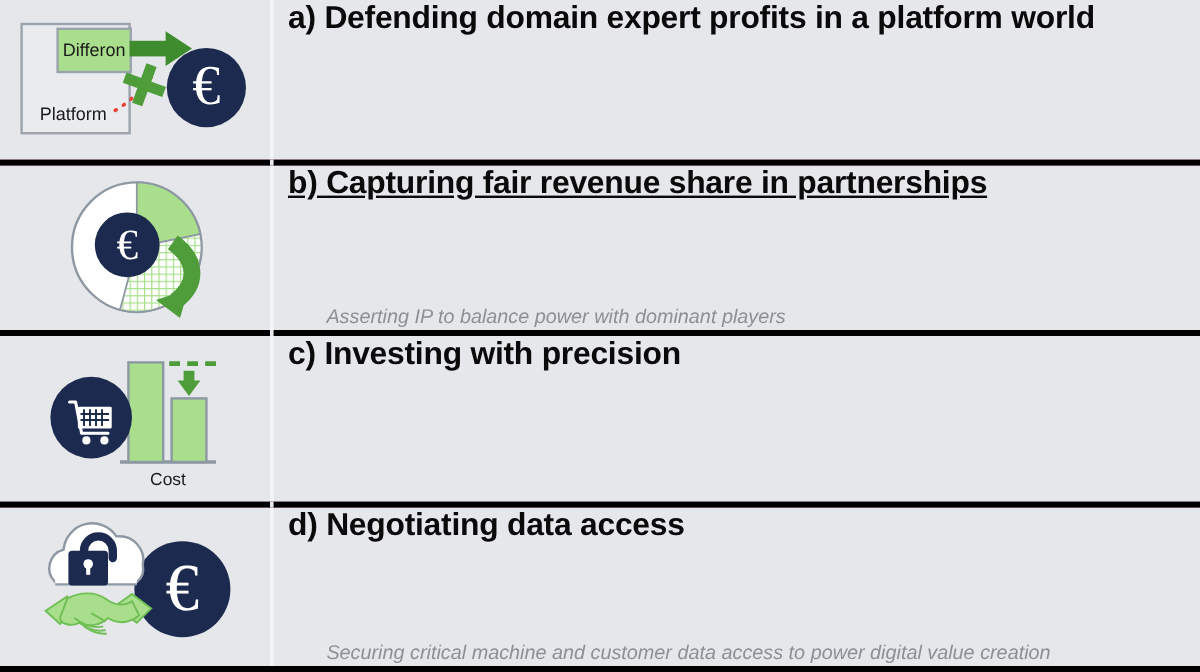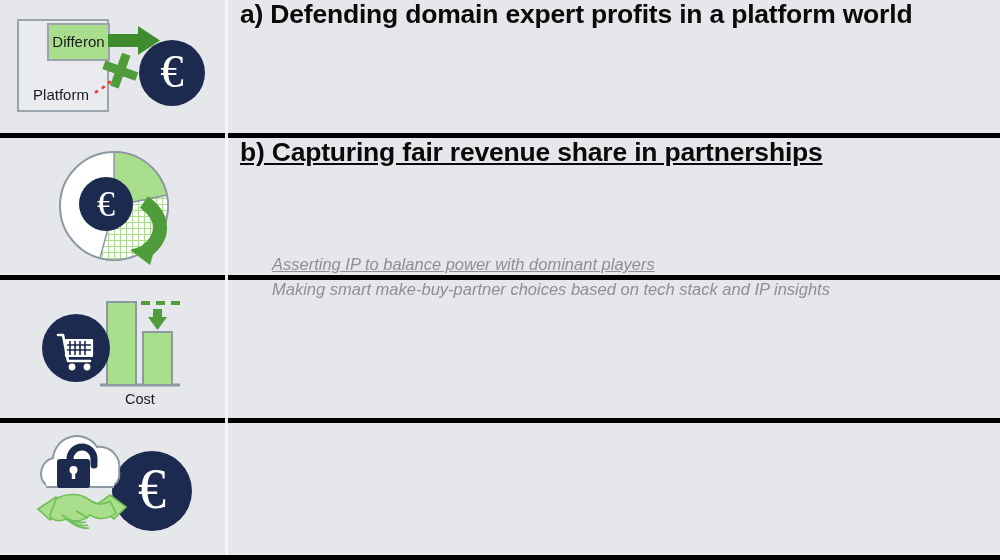--- a/index.html
+++ b/index.html
@@ -105,21 +105,21 @@
     line-height: 1.2;
     color: #8C8F94;
     margin: 0 0 0 32px;
     white-space: nowrap;
   }
 
   
   .row-0 .headline { font-size: 26.5px; }
   .row-0 .subline  { margin-left: 32px; }
   .row-1 .headline { font-size: 26.5px; text-decoration: underline; }
-  .row-1 .subline  { margin-left: 32px; text-decoration: underline; }
+  .row-1 .subline  { margin-left: 32px; }
   .row-2 .headline { font-size: 26.5px; }
   .row-2 .subline  { margin-left: 32px; }
   .row-3 .headline { font-size: 26.5px; }
   .row-3 .subline  { margin-left: 32px; }
 
   .diagram-label {
     font-family: "Liberation Sans", sans-serif;
     font-size: 15px;
     fill: #1A1A1A;
   }
@@ -228,21 +228,21 @@
           <path d="M70 60 L70 76 M75 60 L75 76 M80 60 L80 76 M85 60 L85 76" stroke="#1B2A4E" stroke-width="1.6"></path>
           <path d="M66 65 L92 65 M66 70 L92 70" stroke="#1B2A4E" stroke-width="1.6"></path>
           <rect x="66" y="60" width="26" height="16" fill="none" stroke="#FFFFFF" stroke-width="2.2"></rect>
           <circle cx="72" cy="87" r="3.4" fill="#FFFFFF" stroke="none"></circle>
           <circle cx="87" cy="87" r="3.4" fill="#FFFFFF" stroke="none"></circle>
         </g>
       </svg>
     </div>
 
     <div class="text-cell">
-      <div class="subline">Making smart make-buy-partner choices based on tech stack and IP insights</div>
+      <div class="headline">c) Investing with precision</div>
     </div>
   </div>
 
   <div class="row row-3">
 
     <div class="icon-cell">
       <svg width="225" height="132" viewBox="0 0 225 132">
 
         <circle cx="152" cy="68" r="40" fill="#1B2A4E"></circle>
         <text x="152" y="85" text-anchor="middle" font-family="Liberation Serif, serif" font-size="56" fill="#FFFFFF">€</text>
@@ -273,20 +273,24 @@
                    C 84 98, 74 100, 66 96
                    C 58 100, 50 96, 50 92 Z" fill="#A9DF8C"></path>
           <path d="M62 92 C 70 98, 78 101, 86 99" fill="none"></path>
           <path d="M66 96 C 73 101, 80 104, 88 102" fill="none"></path>
           <path d="M70 99 C 76 103, 82 106, 89 105" fill="none"></path>
           <path d="M76 88 L88 95" fill="none"></path>
         </g>
       </svg>
     </div>
 
+    <div class="text-cell">
+      <div class="headline">d) Negotiating data access</div>
+      <div class="subline">Securing critical machine and customer data access to power digital value creation</div>
+    </div>
   </div>
 
   <div class="vdiv vdiv-0"></div>
   <div class="vdiv vdiv-1"></div>
   <div class="vdiv vdiv-2"></div>
   <div class="vdiv vdiv-3"></div>
 
   <div class="hsep hsep-0">
     <div class="hsep-notch"></div>
   </div>

